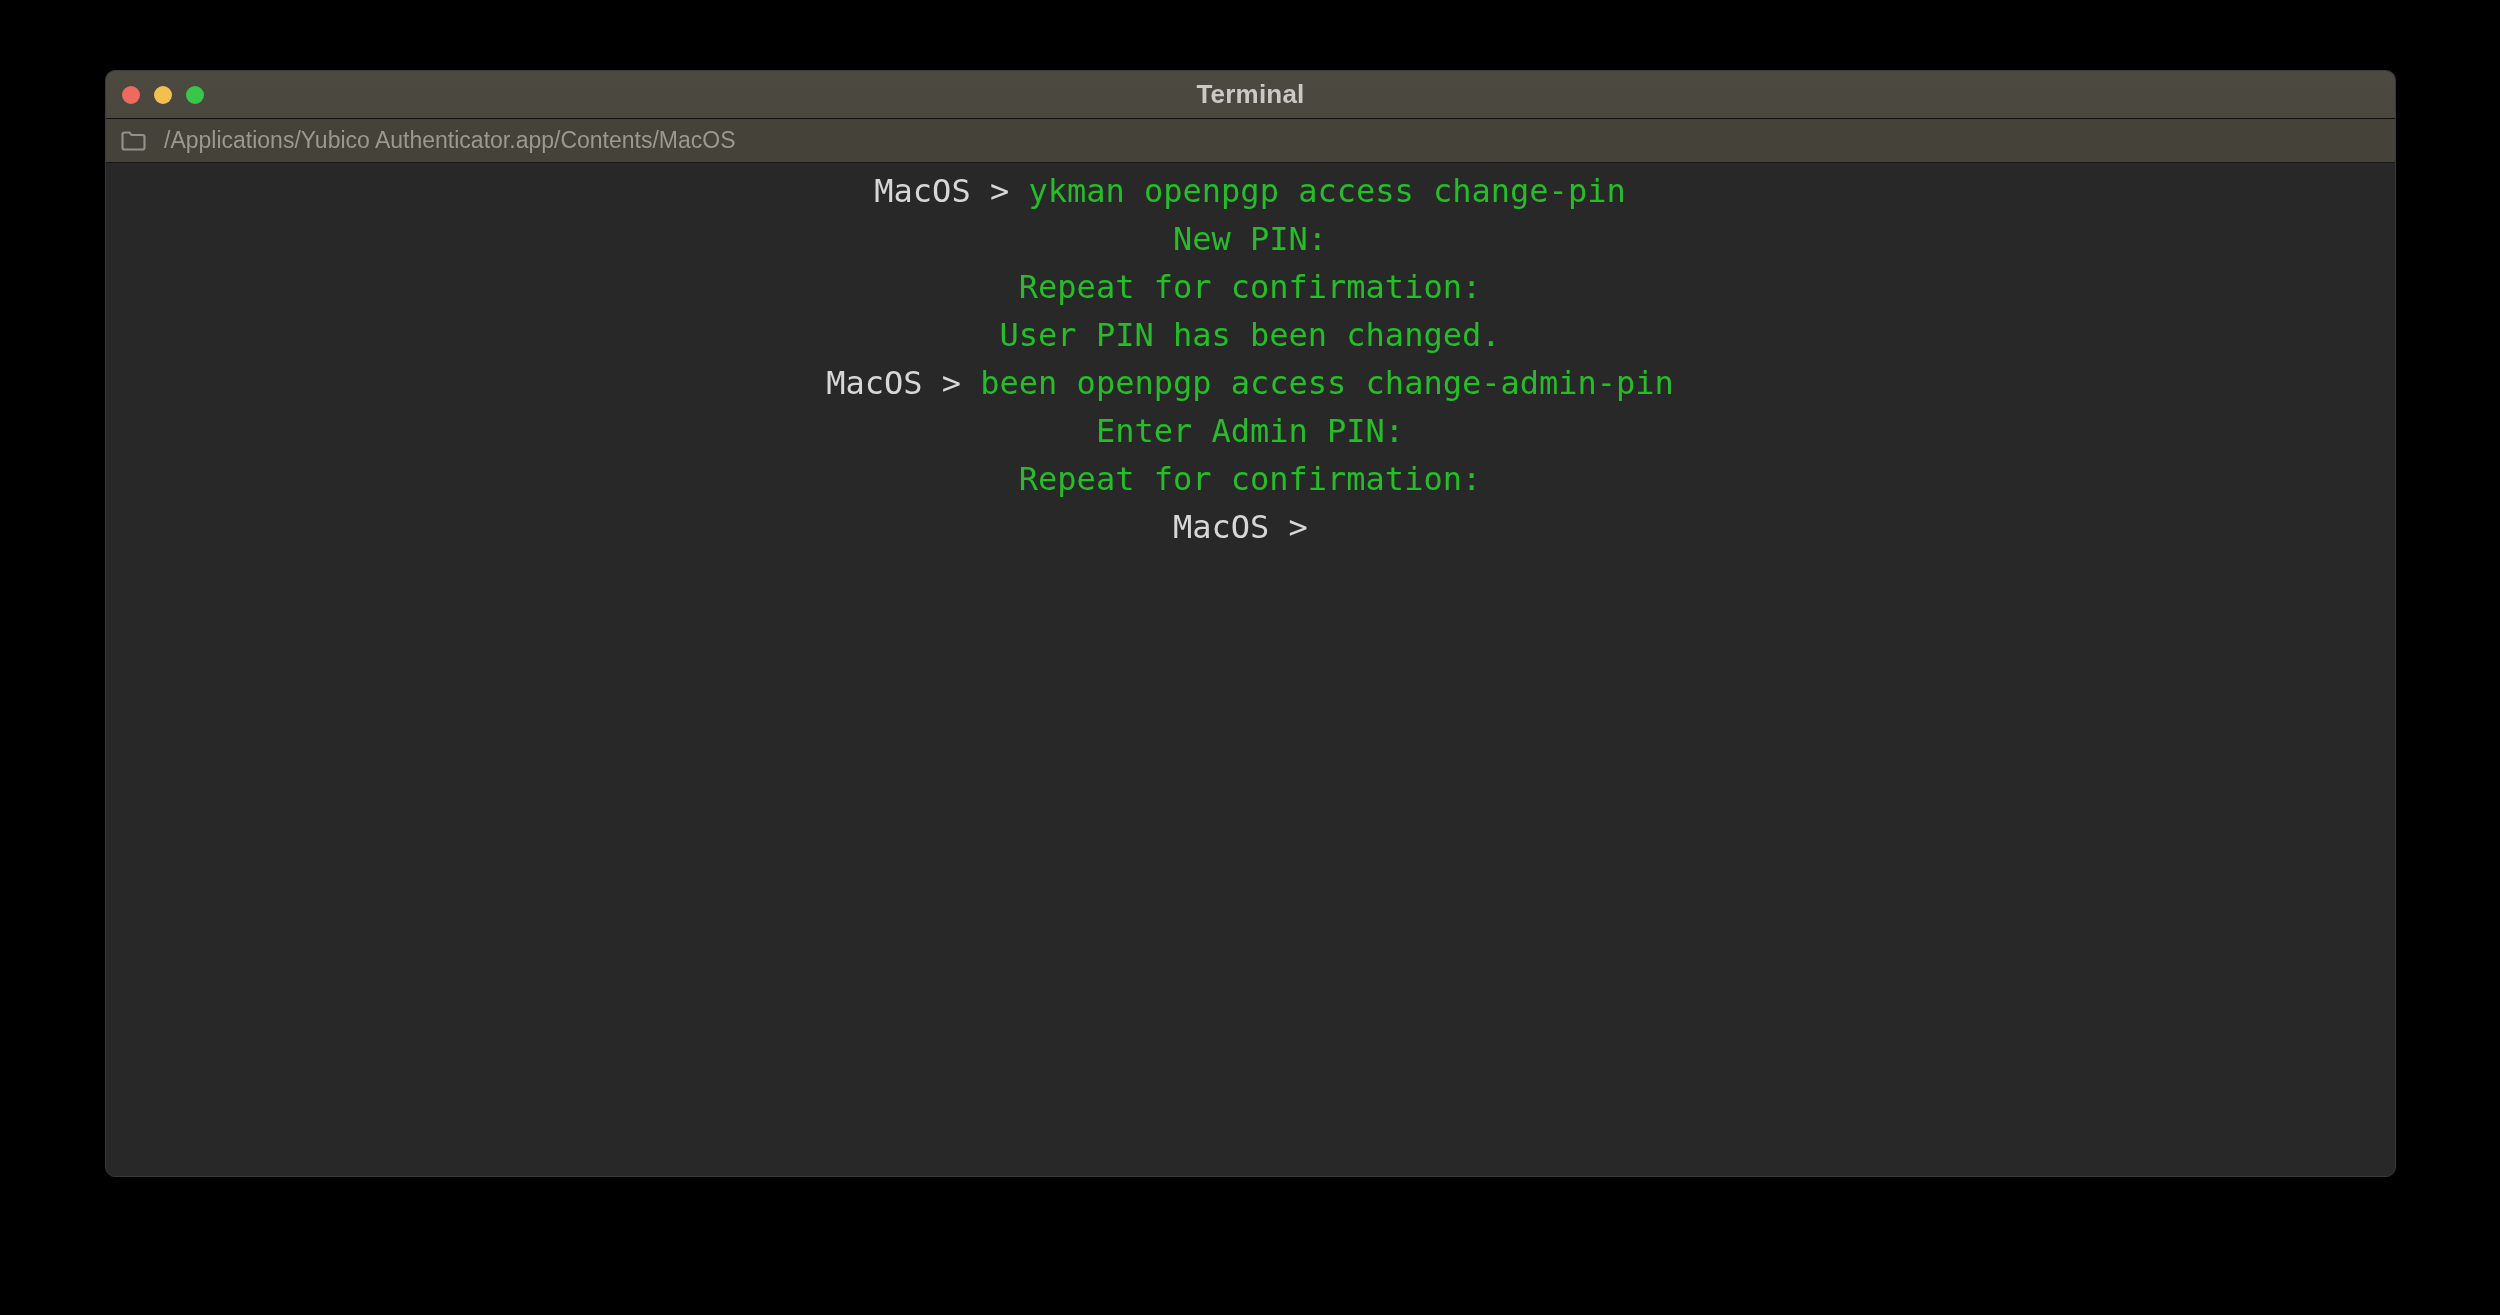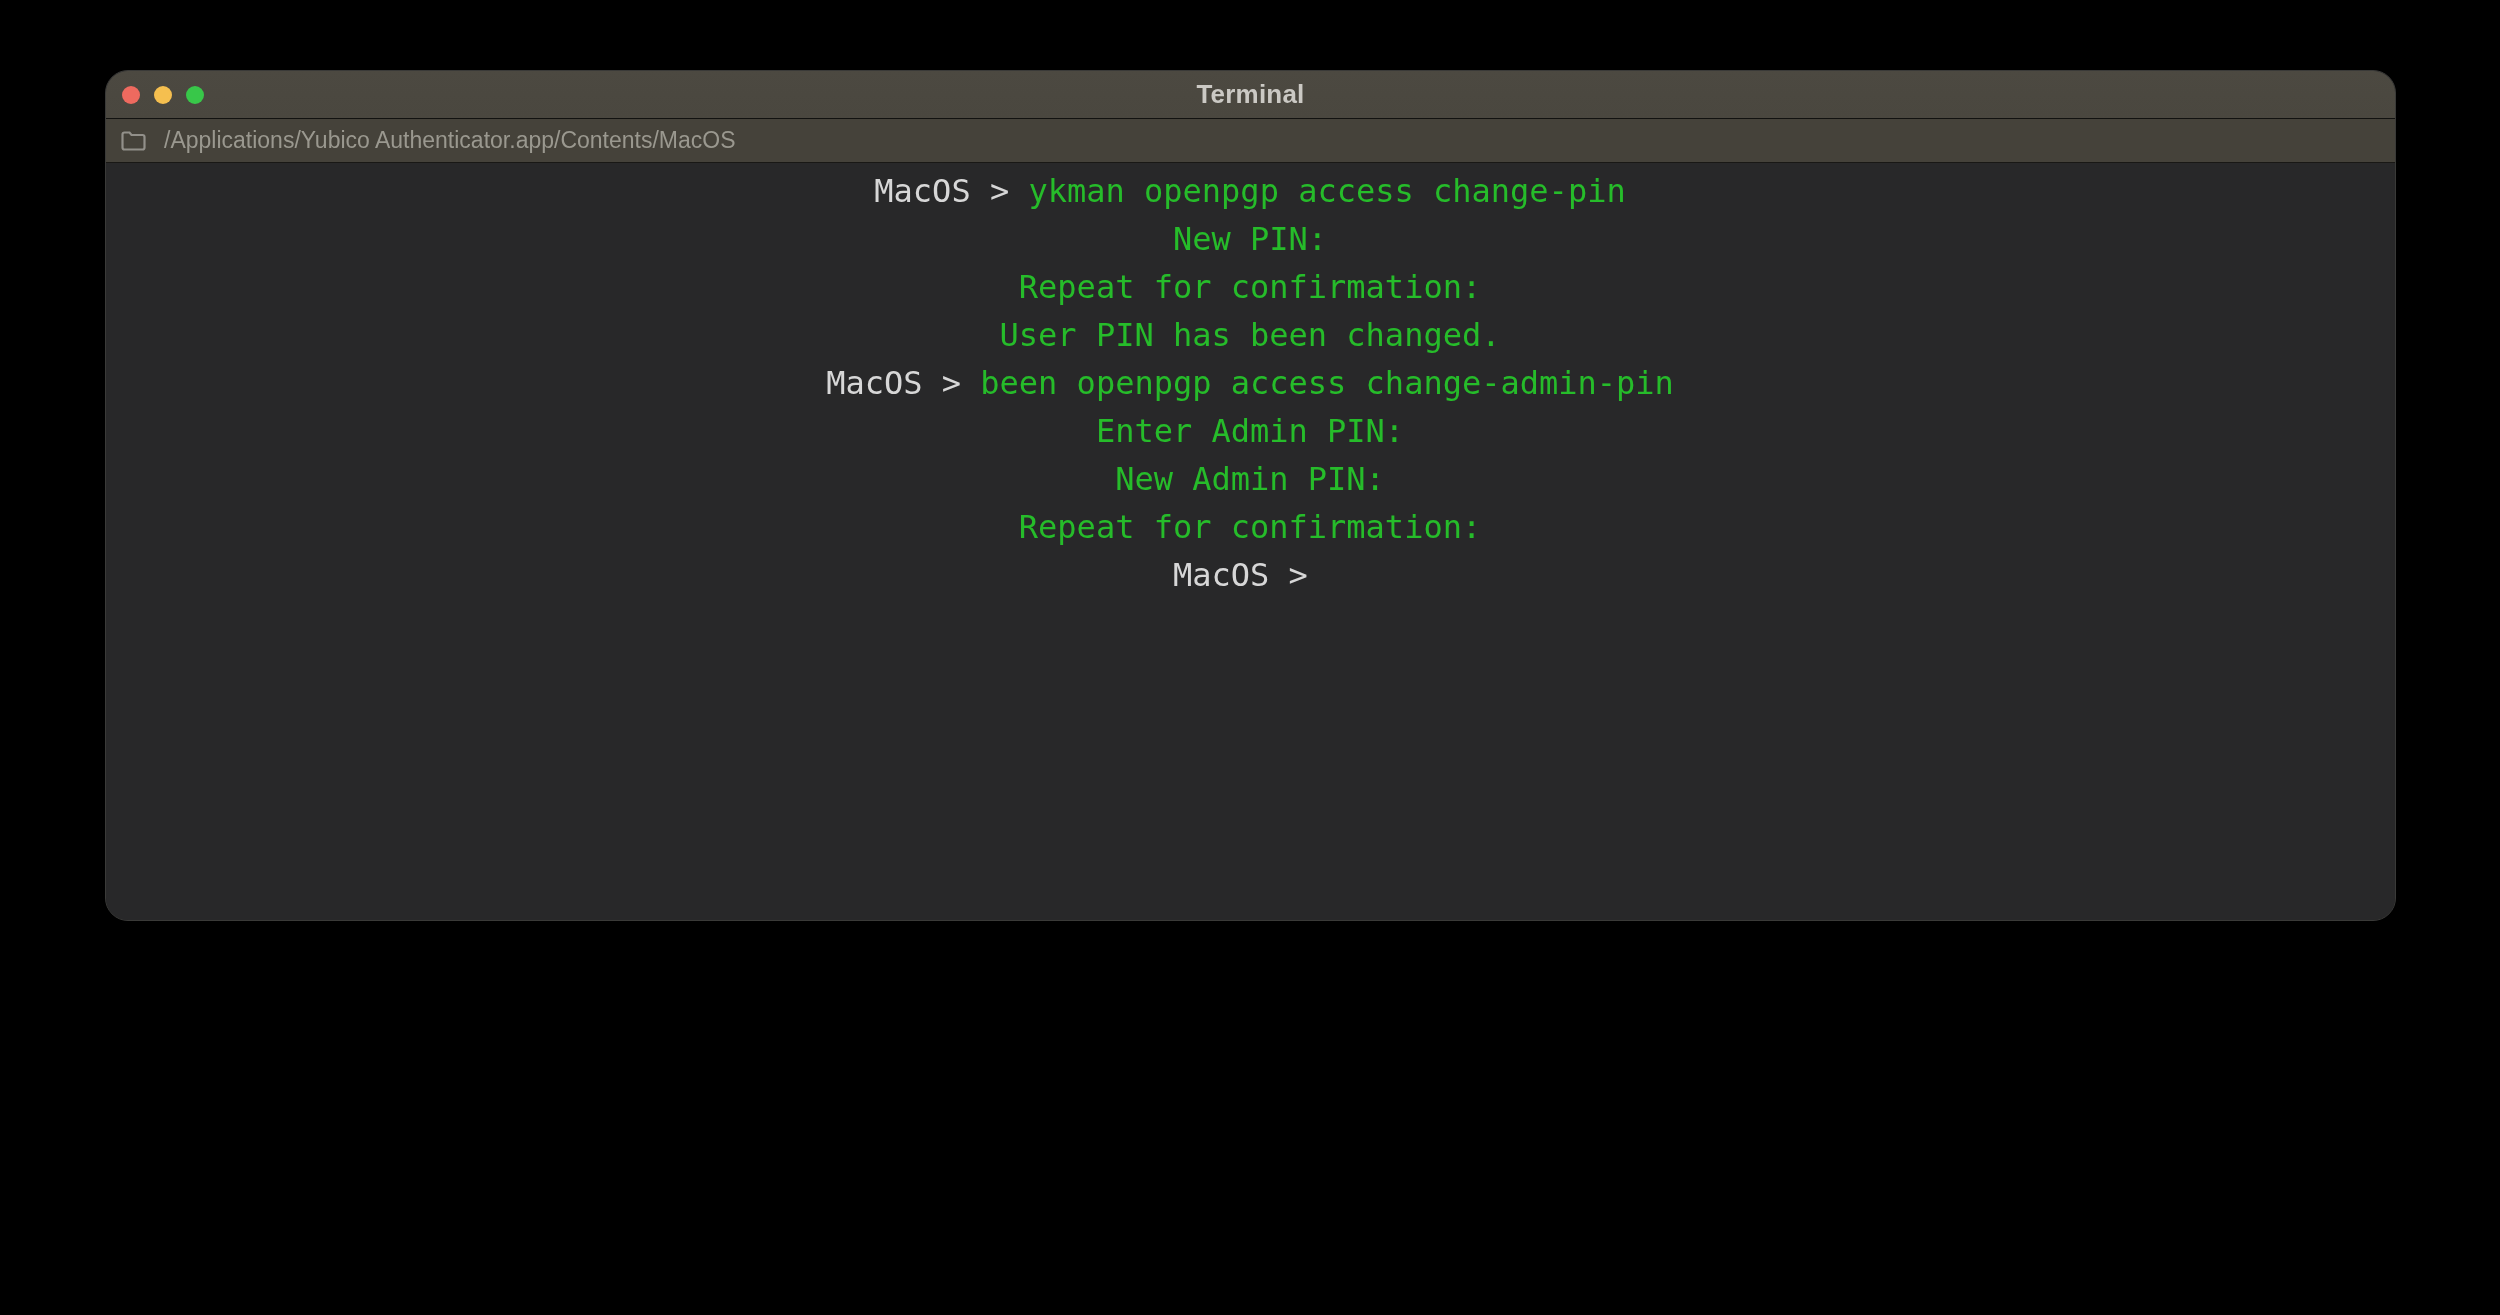--- a/index.html
+++ b/index.html
@@ -22,22 +22,22 @@
     font-family:"Liberation Sans",sans-serif;
   }
   .desktop{
     position:relative;
     width:2500px;height:1315px;
     background:#000;
   }
   .window{
     position:absolute;
     left:105px;top:70px;
-    width:2291px;height:851px;
-    border-radius:23px;
+    width:2291px;height:1107px;
+    border-radius:10px;
     background:var(--terminal-bg);
     border:1px solid #3a3a38;
     box-shadow:0 34px 80px rgba(0,0,0,.75), inset 0 1px 0 rgba(255,255,255,.07);
     overflow:hidden;
     display:flex;
     flex-direction:column;
   }
   .titlebar{
     height:48px;
     flex:0 0 48px;
@@ -130,19 +130,18 @@
       <span class="pathtext">/Applications/Yubico Authenticator.app/Contents/MacOS</span>
     </div>
 
     <div class="content">
       <div class="line"><span class="p">MacOS &gt; </span><span class="g">ykman openpgp access change-pin</span></div>
       <div class="line"><span class="p"></span><span class="g">New PIN:</span></div>
       <div class="line"><span class="p"></span><span class="g">Repeat for confirmation:</span></div>
       <div class="line"><span class="p"></span><span class="g">User PIN has been changed.</span></div>
       <div class="line"><span class="p">MacOS &gt; </span><span class="g">been openpgp access change-admin-pin</span></div>
       <div class="line"><span class="p"></span><span class="g">Enter Admin PIN:</span></div>
-      <div class="line"><span class="p"></span><span class="g">New Admin PIN:</span></div>
       <div class="line"><span class="p"></span><span class="g">Repeat for confirmation:</span></div>
       <div class="line"><span class="p">MacOS &gt; </span><span class="g"></span></div>
     </div>
 
   </div>
 </div>
 
 </body></html>

